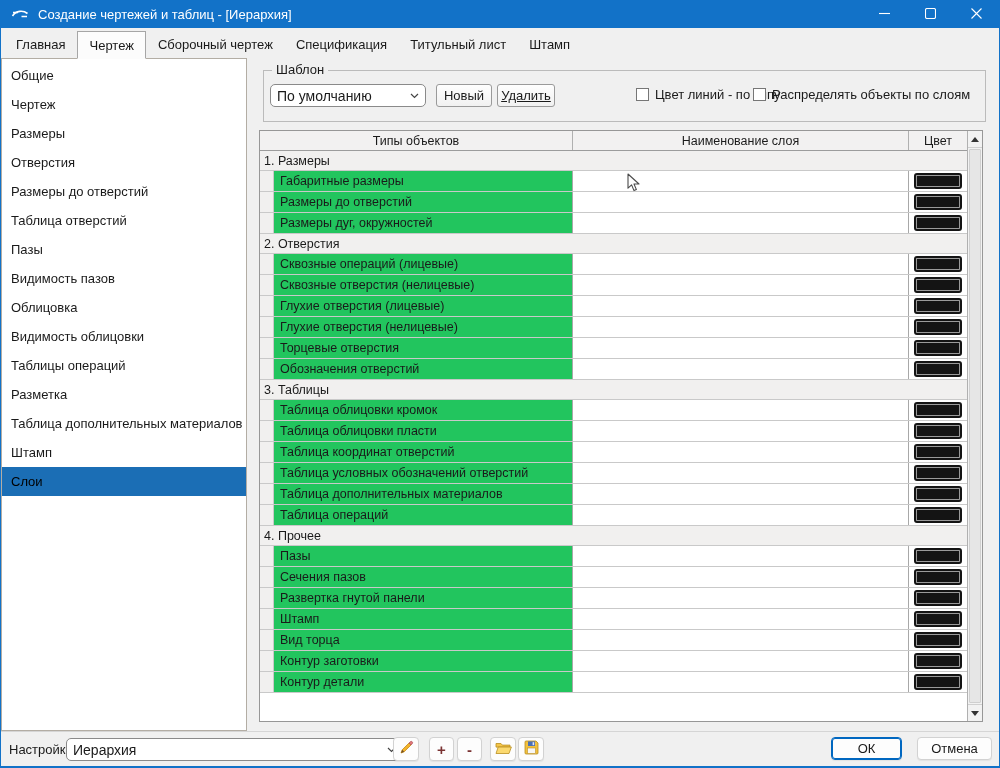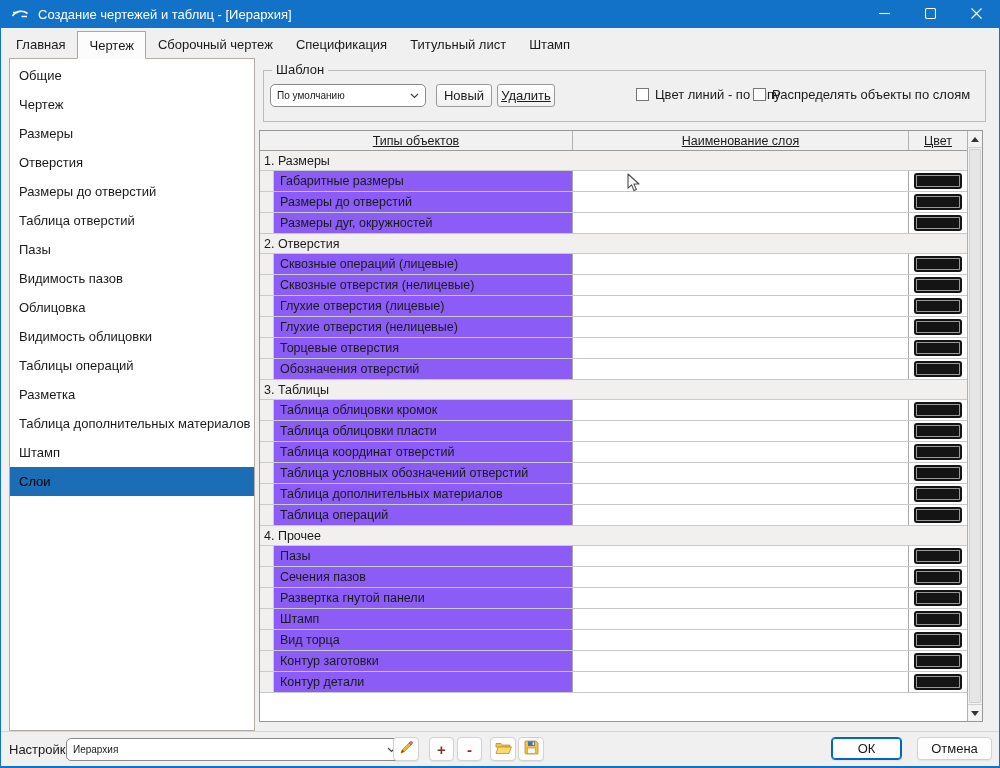--- a/index.html
+++ b/index.html
@@ -22,62 +22,62 @@
   .win-btn{width:46px;height:100%;display:flex;align-items:center;justify-content:center;}
 
   
   .tabbar{position:absolute;top:28px;left:0;right:0;height:30px;display:flex;
     align-items:stretch;padding:3px 0 0 4px;font-size:13px;color:#1a1a1a;}
   .tab{display:flex;align-items:center;padding:0 11px;margin-right:1px;white-space:nowrap;}
   .tab.selected{background:#fcfcfc;border:1px solid #a6a6a6;border-bottom:1px solid #fcfcfc;
     position:relative;z-index:2;margin-bottom:-1px;}
 
   
-  .sidebar{position:absolute;left:8px;top:58px;width:246px;height:673px;background:#fff;
+  .sidebar{position:absolute;left:0;top:58px;width:246px;height:673px;background:#fff;
     border:1px solid #b3ada4;padding-top:2px;font-size:13px;color:#1a1a1a;overflow:hidden;}
   .side-item{height:29px;display:flex;align-items:center;padding-left:9px;}
   .side-item.selected{background:var(--selection);color:#000000;}
 
   
   .tmpl{position:absolute;left:262px;top:70px;width:723px;height:52px;border:1px solid #bbb;}
   .tmpl-legend{position:absolute;top:-9px;left:8px;background:var(--dialog-bg);padding:0 4px;
     font-size:13px;color:#1a1a1a;}
   .tmpl-row{position:absolute;left:6px;top:13px;right:6px;height:24px;}
   .combo{position:absolute;height:23px;background:#fff;border:1px solid #8a8a8a;border-radius:5px;
-    display:flex;align-items:center;font-size:10px;color:#1a1a1a;padding-left:6px;}
+    display:flex;align-items:center;font-size:14px;color:#1a1a1a;padding-left:6px;}
   .combo .chev{margin-left:auto;margin-right:6px;color:#444;}
   .chev svg{display:block;}
   .combo-tmpl{left:0;width:156px;}
   .btn-classic{position:absolute;height:23px;background:linear-gradient(#fefefe,#f1f1f1);
     border:1px solid #9a9a9a;border-radius:3px;font-size:13px;color:#1a1a1a;
     display:flex;align-items:center;justify-content:center;}
   .btn-new{left:166px;width:56px;}
   .btn-del{left:227px;width:58px;text-decoration:underline;}
   .cb-wrap{position:absolute;top:3px;display:flex;align-items:center;font-size:13px;color:#1a1a1a;}
   .cb-box{width:13px;height:13px;background:#fff;border:1px solid #767676;margin-right:6px;flex:none;}
   .cb1{left:366px;}
   .cb2{left:483px;}
 
   
   .ltable{position:absolute;left:258px;top:130px;width:724px;height:592px;background:#fff;
     border:1px solid #979797;}
   .thead{position:absolute;top:0;left:0;right:15px;height:20px;display:flex;background:#f2f1f1;
     border-bottom:1px solid #9c9c9c;font-size:12.5px;color:#1a1a1a;}
-  .th{display:flex;align-items:center;justify-content:center;border-right:1px solid #b0b0b0;text-decoration:underline;}
+  .th{display:flex;align-items:center;justify-content:center;border-right:1px solid #b0b0b0;}
   .th:last-child{border-right:none;}
   .th-types{width:313px;}
   .th-layer{width:336px;}
   .th-color{width:58px;}
   .tbody{position:absolute;top:20px;left:0;right:15px;bottom:0;overflow:hidden;}
   .grow{height:20px;background:#f1f0ef;border-bottom:1px solid #c9c9c9;display:flex;
     align-items:center;padding-left:4px;font-size:12.5px;color:#1a1a1a;}
   .irow{height:21px;display:flex;border-bottom:1px solid #c9c9c9;font-size:12.5px;color:#1a1a1a;}
   .ind{width:14px;background:#f1f0ef;border-right:1px solid #c9c9c9;flex:none;}
   .c-type{width:299px;display:flex;align-items:center;padding-left:6px;border-right:1px solid #a8a8a8;
-    background:#8b5cf6;flex:none;white-space:nowrap;overflow:hidden;}
+    background:#22c55e;flex:none;white-space:nowrap;overflow:hidden;}
   .c-layer{width:336px;background:#fff;border-right:1px solid #a8a8a8;flex:none;}
   .c-color{width:58px;background:#fff;display:flex;align-items:center;justify-content:center;flex:none;}
   .swatch{width:44px;height:12px;border:1px solid #9a9a9a;outline:2px solid #141414;border-radius:1px;}
 
   
   .vscroll{position:absolute;top:0;right:0;width:15px;bottom:0;background:#f2f2f2;
     border-left:1px solid #b0b0b0;}
   .sc-btn{position:absolute;left:0;width:14px;height:17px;display:flex;align-items:center;
     justify-content:center;background:#f2f2f2;}
   .sc-up{top:0;border-bottom:1px solid #d0d0d0;}

